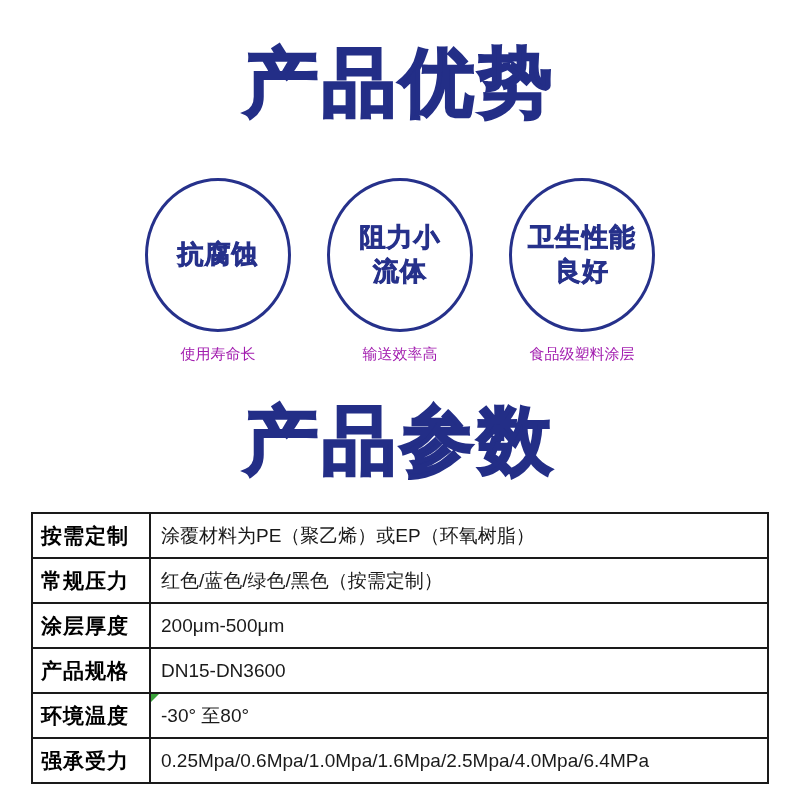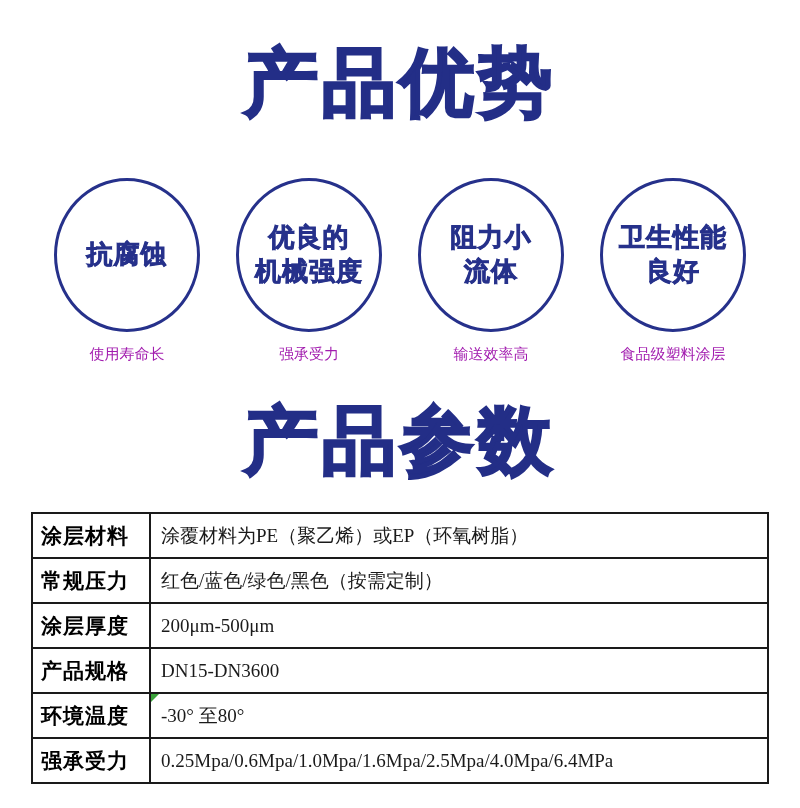--- a/index.html
+++ b/index.html
@@ -94,21 +94,21 @@
     font-size: 21px;
     letter-spacing: 1px;
     color: #000000;
     font-family: "DejaVu Sans", "Liberation Sans", sans-serif;
   }
   td.cell-value {
     position: relative;
     padding: 0 6px 0 10px;
     font-size: 19px;
     color: #1a1a1a;
-    font-family: Liberation Serif, serif;
+    font-family: Liberation Sans, sans-serif;
   }
   .corner-marker {
     position: absolute;
     top: 0;
     left: 0;
     width: 0;
     height: 0;
     border-top: 8px solid #3aa23a;
     border-right: 8px solid transparent;
   }
@@ -127,32 +127,20 @@
         <div class="circle-text">
           <span>抗腐蚀</span>
           <span></span>
         </div>
       </div>
       <div class="caption">
         <span>使用寿命长</span>
       </div>
     </div>
 
-    <div class="advantage-item">
-      <div class="circle">
-        <div class="circle-text">
-          <span>优良的</span>
-          <span>机械强度</span>
-        </div>
-      </div>
-      <div class="caption">
-        <span>强承受力</span>
-        <span></span>
-      </div>
-    </div>
 
     <div class="advantage-item">
       <div class="circle">
         <div class="circle-text">
           <span>阻力小</span>
           <span>流体</span>
         </div>
       </div>
       <div class="caption">
         <span>输送效率高</span>
@@ -173,21 +161,21 @@
       </div>
     </div>
 
   </div>
 
   <h1 class="section-title title-parameters">产品参数</h1>
 
   <table class="params-table">
     <tbody>
       <tr>
-        <td class="cell-label">涂层材料</td>
+        <td class="cell-label">按需定制</td>
         <td class="cell-value">
           <span>涂覆材料为PE（聚乙烯）或EP（环氧树脂）</span>
         </td>
       </tr>
       <tr>
         <td class="cell-label">常规压力</td>
         <td class="cell-value">
           <span>红色/蓝色/绿色/黑色（按需定制）</span>
         </td>
       </tr>

